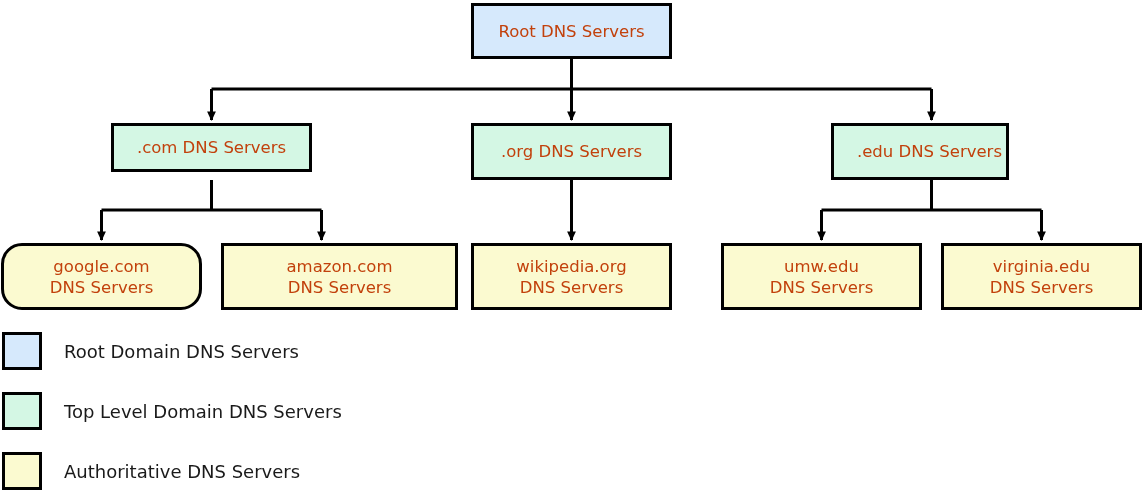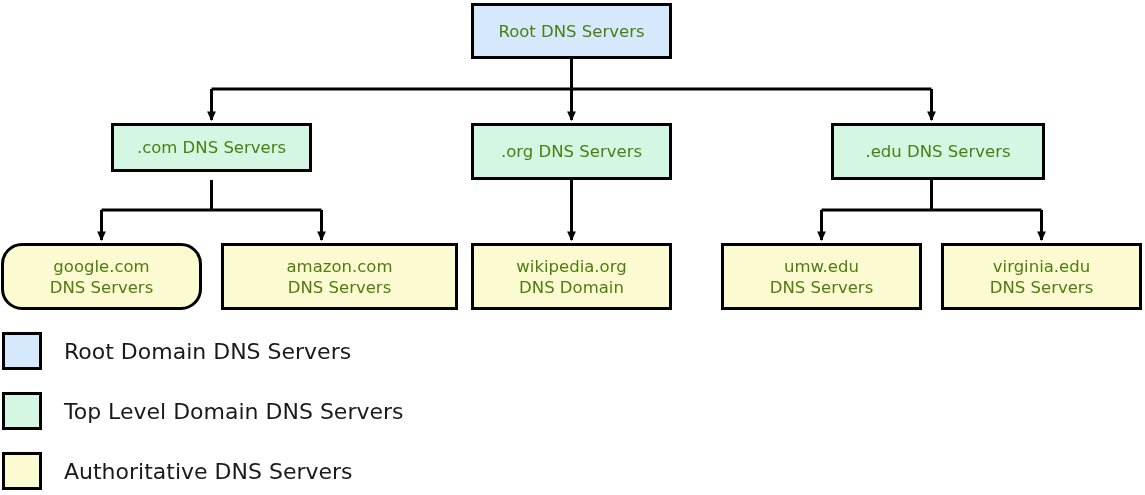--- a/index.html
+++ b/index.html
@@ -27,21 +27,21 @@
     pointer-events: none;
   }
   .node {
     position: absolute;
     box-sizing: border-box;
     border: 3px solid #000000;
     display: flex;
     align-items: center;
     justify-content: center;
     text-align: center;
-    color: #4d7c0f;
+    color: #c2410c;
     font-size: 16.5px;
     line-height: 21px;
     z-index: 2;
   }
   .node-label {
     white-space: pre-line;
     display: block;
     padding: 0 4px;
   }
   .root-node   { background: #d6e9fc; }
@@ -56,21 +56,21 @@
   }
   .legend-swatch {
     box-sizing: border-box;
     width: 40px;
     height: 38px;
     border: 3px solid #000000;
     flex: 0 0 auto;
   }
   .legend-text {
     margin-left: 22px;
-    font-size: 22px;
+    font-size: 18px;
     color: #1a1a1a;
     white-space: nowrap;
   }
   .sw-root { background: #d6e9fc; }
   .sw-tld  { background: #d4f7e4; }
   .sw-auth { background: #fbfad0; }
 </style>
 </head>
 <body>
 
@@ -112,37 +112,37 @@
   </div>
 
   <div class="node tld-node" style="left:111px; top:123px; width:201px; height:49px;">
     <span class="node-label">.com DNS Servers</span>
   </div>
 
   <div class="node tld-node" style="left:471px; top:123px; width:201px; height:57px;">
     <span class="node-label">.org DNS Servers</span>
   </div>
 
-  <div class="node tld-node" style="left:831px; top:123px; width:214px; height:57px;">
+  <div class="node tld-node" style="left:831px; top:123px; width:178px; height:57px;justify-content:flex-end;">
     <span class="node-label">.edu DNS Servers</span>
   </div>
 
   <div class="node auth-node" style="left:1px; top:243px; width:201px; height:67px;border-radius:21px;">
     <span class="node-label">google.com
 DNS Servers</span>
   </div>
 
   <div class="node auth-node" style="left:221px; top:243px; width:237px; height:67px;">
     <span class="node-label">amazon.com
 DNS Servers</span>
   </div>
 
   <div class="node auth-node" style="left:471px; top:243px; width:201px; height:67px;">
     <span class="node-label">wikipedia.org
-DNS Domain</span>
+DNS Servers</span>
   </div>
 
   <div class="node auth-node" style="left:721px; top:243px; width:201px; height:67px;">
     <span class="node-label">umw.edu
 DNS Servers</span>
   </div>
 
   <div class="node auth-node" style="left:941px; top:243px; width:201px; height:67px;">
     <span class="node-label">virginia.edu
 DNS Servers</span>

